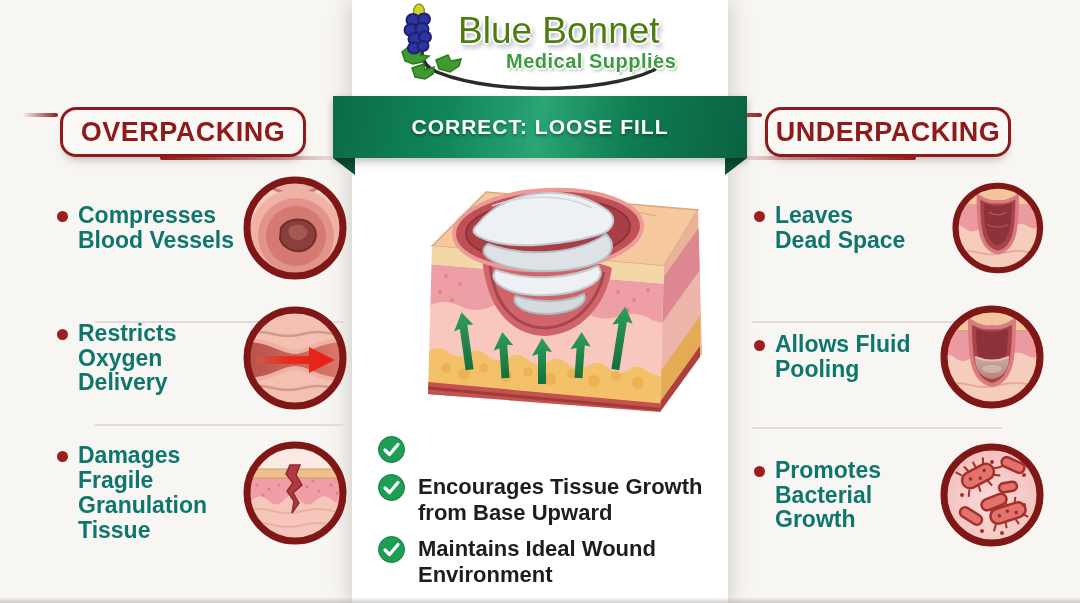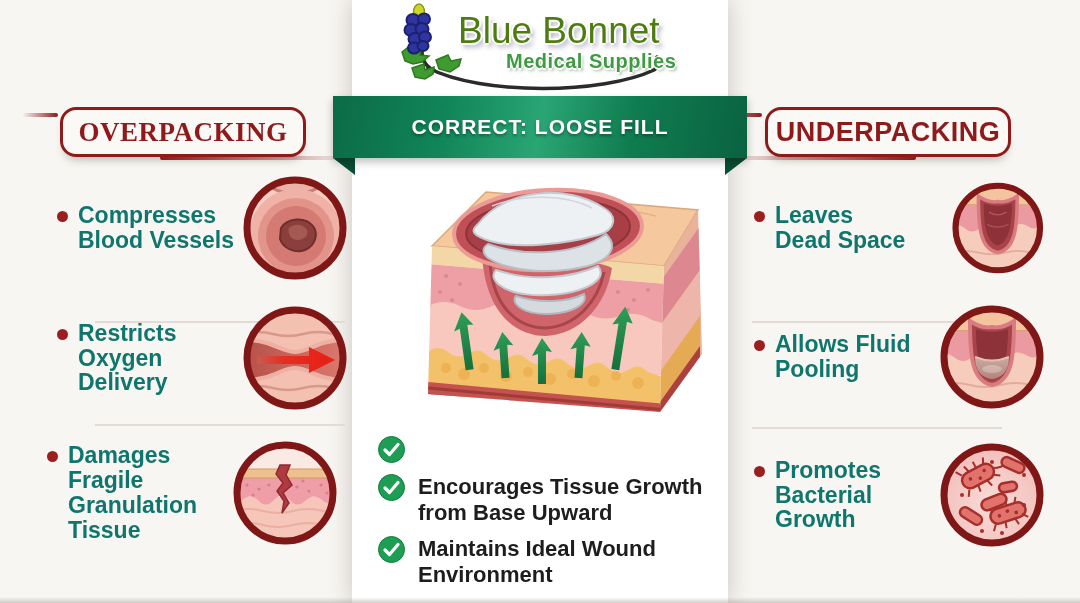--- a/index.html
+++ b/index.html
@@ -30,37 +30,37 @@
     text-shadow:0 2px 3px rgba(0,0,0,.35);}
   .fold{width:22px;height:17px;background:#0a4e34;z-index:2;}
   .fold-left{left:333px;top:158px;clip-path:polygon(0 0,100% 0,100% 100%);}
   .fold-right{left:725px;top:158px;clip-path:polygon(0 0,100% 0,0 100%);}
 
   
   .side-header{height:44px;border:3px solid #8e1a1a;border-radius:16px;z-index:2;
     display:flex;align-items:center;justify-content:center;color:#8e1a1a;
     font-size:27px;font-weight:bold;letter-spacing:.5px;background:rgba(255,255,255,.35);
     box-shadow:0 7px 10px -5px rgba(100,90,85,.45);}
-  .hdr-left{left:60px;top:107px;width:240px;font-family:Liberation Serif, serif;}
+  .hdr-left{left:60px;top:107px;width:240px;}
   .hdr-right{left:765px;top:107px;width:240px;}
   .streak{position:absolute;height:4px;border-radius:2px;z-index:2;}
   .streak-l-top{left:22px;top:113px;width:36px;
     background:linear-gradient(270deg,#8e1a1a,rgba(142,26,26,0));}
   .streak-l-bottom{left:160px;top:156px;width:196px;
     background:linear-gradient(90deg,#8e1a1a,rgba(142,26,26,0));}
   .streak-r-top{left:700px;top:113px;width:62px;
     background:linear-gradient(270deg,#8e1a1a,rgba(142,26,26,0));}
   .streak-r-bottom{left:716px;top:156px;width:200px;
     background:linear-gradient(270deg,#8e1a1a,rgba(142,26,26,0));}
 
   
   .side-row{display:flex;align-items:center;justify-content:space-between;z-index:2;}
   .row-l1{left:55px;top:176px;width:292px;height:104px;}
   .row-l2{left:55px;top:306px;width:292px;height:104px;}
-  .row-l3{left:45px;top:438px;width:292px;height:110px;}
+  .row-l3{left:55px;top:438px;width:292px;height:110px;}
   .row-r1{left:752px;top:176px;width:292px;height:104px;gap:42px;}
   .row-r2{left:752px;top:305px;width:292px;height:104px;}
   .row-r3{left:752px;top:440px;width:292px;height:110px;}
   .item-text-wrap{display:flex;align-items:flex-start;width:180px;}
   .bullet{flex:0 0 11px;width:11px;height:11px;border-radius:50%;background:#9c1f1f;
     margin:8px 10px 0 2px;}
   .item-text{font-size:23px;font-weight:bold;color:#0f766e;line-height:1.08;
     white-space:pre-line;}
   .divider{height:2px;background:#e2dbd6;z-index:2;}
   .div-l1{left:95px;top:321px;width:250px;}

